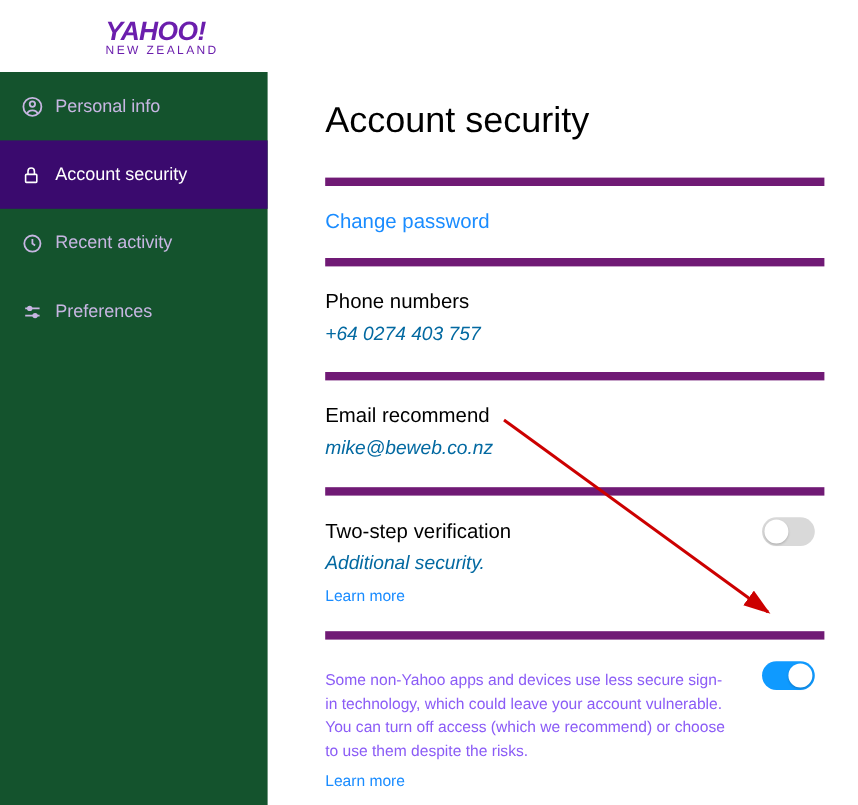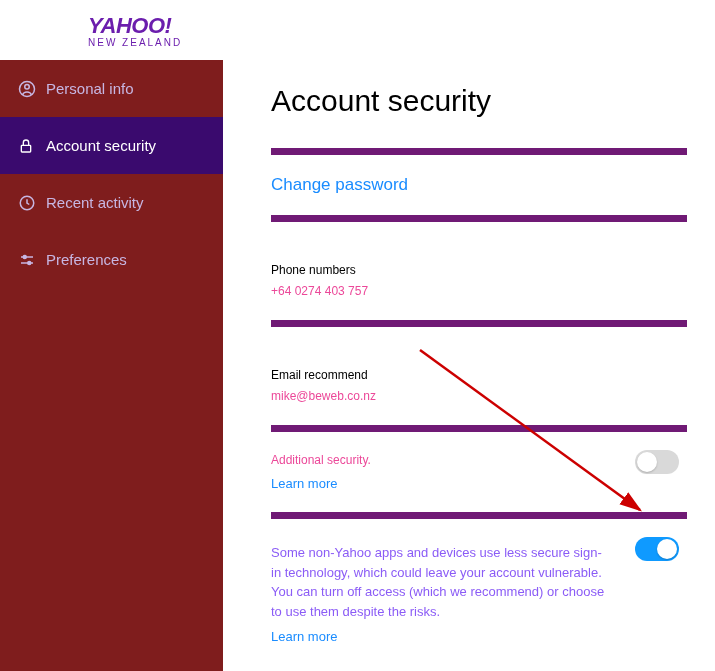--- a/index.html
+++ b/index.html
@@ -2,29 +2,29 @@
 <html><head>
   <meta charset="utf-8">
   <style>
     * { margin: 0; padding: 0; box-sizing: border-box; }
     body { font-family: "Helvetica Neue", Arial, sans-serif; width: 715px; height: 671px; background: #fff; position: relative; }
     .header { height: 60px; display: flex; align-items: center; padding-left: 88px; }
     .logo-text { font-family: "Helvetica Neue", Arial; font-weight: 800; font-size: 22px; color: #6b1ead; letter-spacing: -0.5px; font-style: italic; }
     .logo-bang { color: #6b1ead; }
     .logo-sub { font-size: 10px; color: #6b1ead; letter-spacing: 2px; font-weight: 400; margin-top: -2px; }
     .layout { display: flex; height: calc(100% - 60px); }
-    .sidebar { width: 223px; background: #7f1d1d; color: #c7b6e2; flex-shrink: 0; }
+    .sidebar { width: 223px; background: #14532d; color: #c7b6e2; flex-shrink: 0; }
     .sidebar-item { display: flex; align-items: center; height: 57px; padding-left: 18px; cursor: pointer; font-size: 15px; }
     .sidebar-item.active { background: #3a0a6e; color: #fff; }
     .sidebar-item .icon { width: 28px; display: flex; align-items: center; justify-content: flex-start; }
     .main { flex: 1; padding: 24px 28px 0 48px; overflow: hidden; }
     .page-title { font-size: 30px; font-weight: 400; color: #000; margin-bottom: 30px; }
     .section { border-top: 7px solid #701a75; padding: 20px 0 20px 0; position: relative; }
-    .section .heading { font-size: 12px; color: #000; font-weight: 400; margin-bottom: 6px; margin-top: 21px; }
-    .section .sub { font-size: 12px; color: #ec4899; line-height: 1.4; }
+    .section .heading { font-size: 17px; color: #000; font-weight: 400; margin-bottom: 6px; }
+    .section .sub { font-size: 16px; color: #0369a1; line-height: 1.4; font-style: italic; }
     .section .desc { font-size: 13px; color: #8b5cf6; line-height: 1.5; max-width: 340px; margin-top: 4px;}
     .link { color: #1a8cff; font-size: 15px; cursor: pointer; display: inline-block; }
     .link.small { font-size: 13px; margin-top: 8px; }
     .section .link.heading-link { font-size: 17px; }
     .toggle { position: absolute; right: 8px; top: 18px; width: 44px; height: 24px; border-radius: 12px; cursor: pointer; }
     .toggle.off { background: #d9d9d9; }
     .toggle.on  { background: #0f9aff; }
     .toggle .knob { position: absolute; width: 20px; height: 20px; background: #fff; border-radius: 50%; top: 2px; box-shadow: 0 1px 2px rgba(0,0,0,.2);}
     .toggle.off .knob { left: 2px; }
     .toggle.on  .knob { right: 2px; }
@@ -94,20 +94,21 @@
       <div class="heading">Phone numbers</div>
       <div class="sub">+64 0274 403 757</div>
     </div>
 
     <div class="section">
       <div class="heading">Email recommend</div>
       <div class="sub">mike@beweb.co.nz</div>
     </div>
 
     <div class="section">
+      <div class="heading">Two-step verification</div>
       <div class="sub">Additional security.</div>
       <span class="link small">Learn more</span>
       <div class="toggle off">
           <div class="knob"></div>
         </div>
     </div>
 
     <div class="section">
       <div class="desc">Some non-Yahoo apps and devices use less secure sign-in technology, which could leave your account vulnerable. You can turn off access (which we recommend) or choose to use them despite the risks.</div>
       <span class="link small">Learn more</span>

